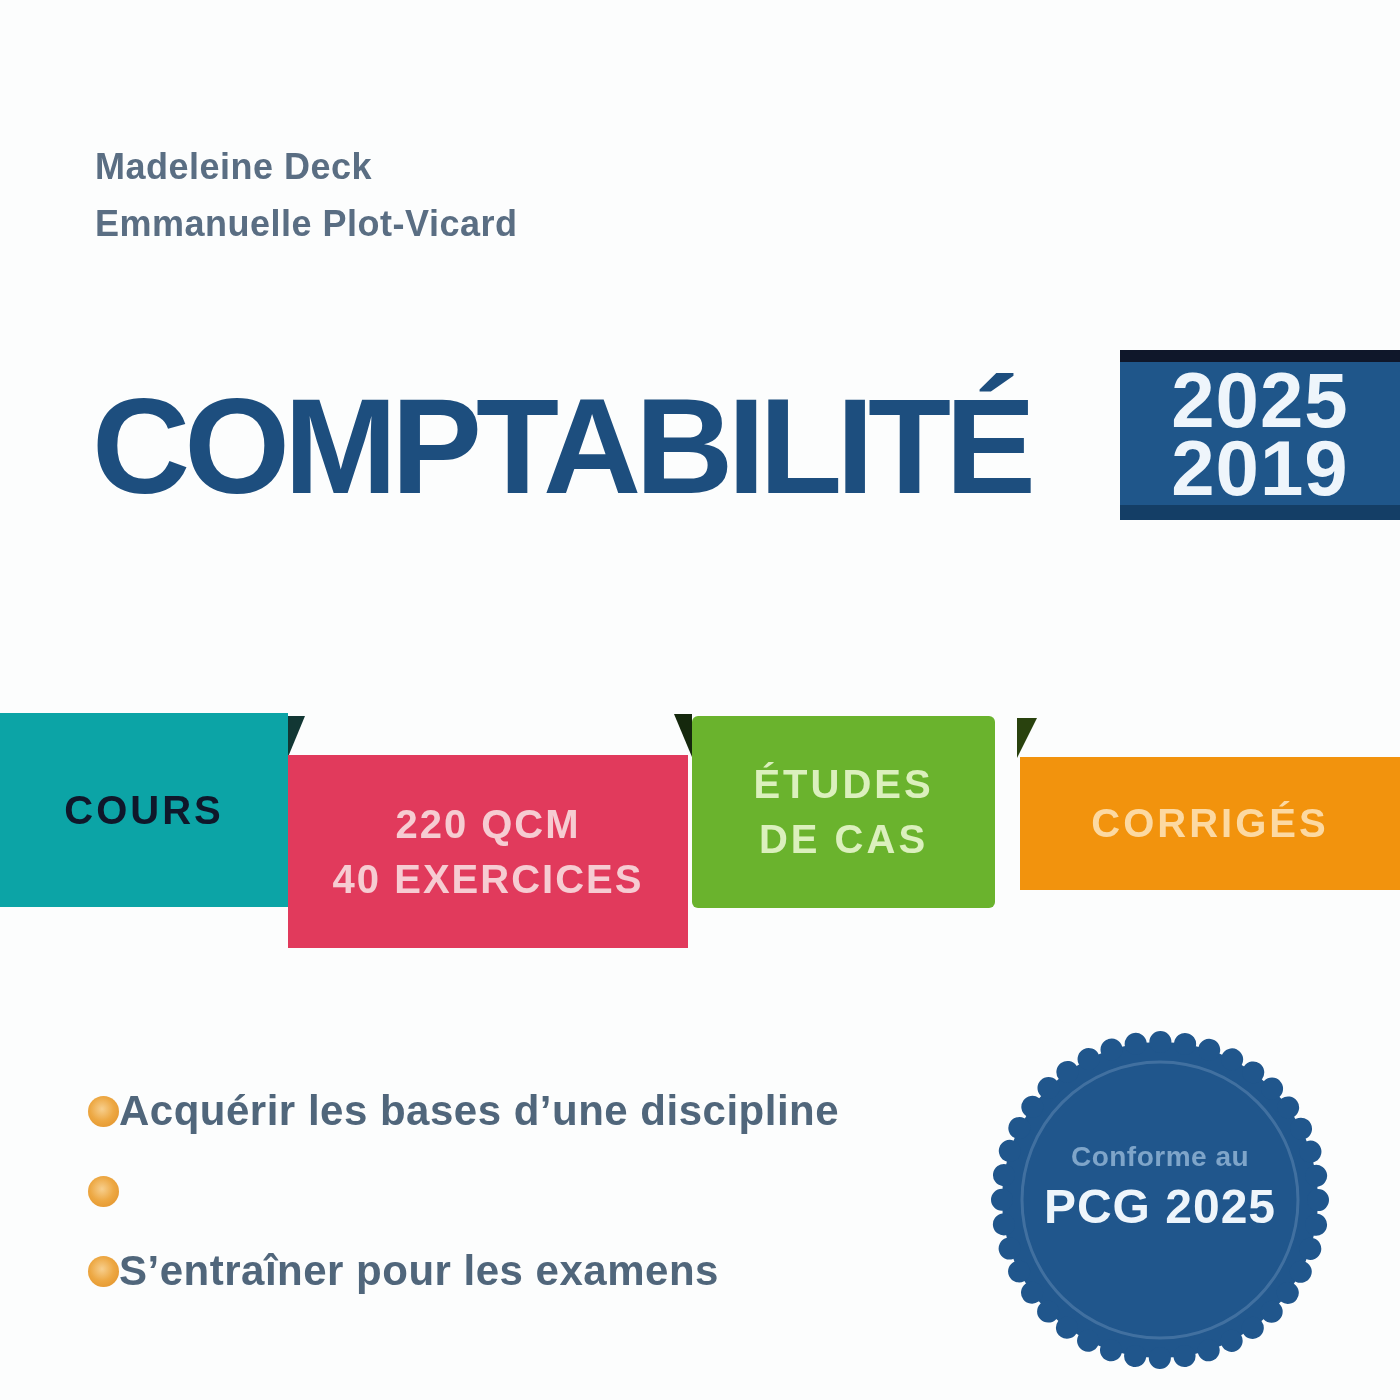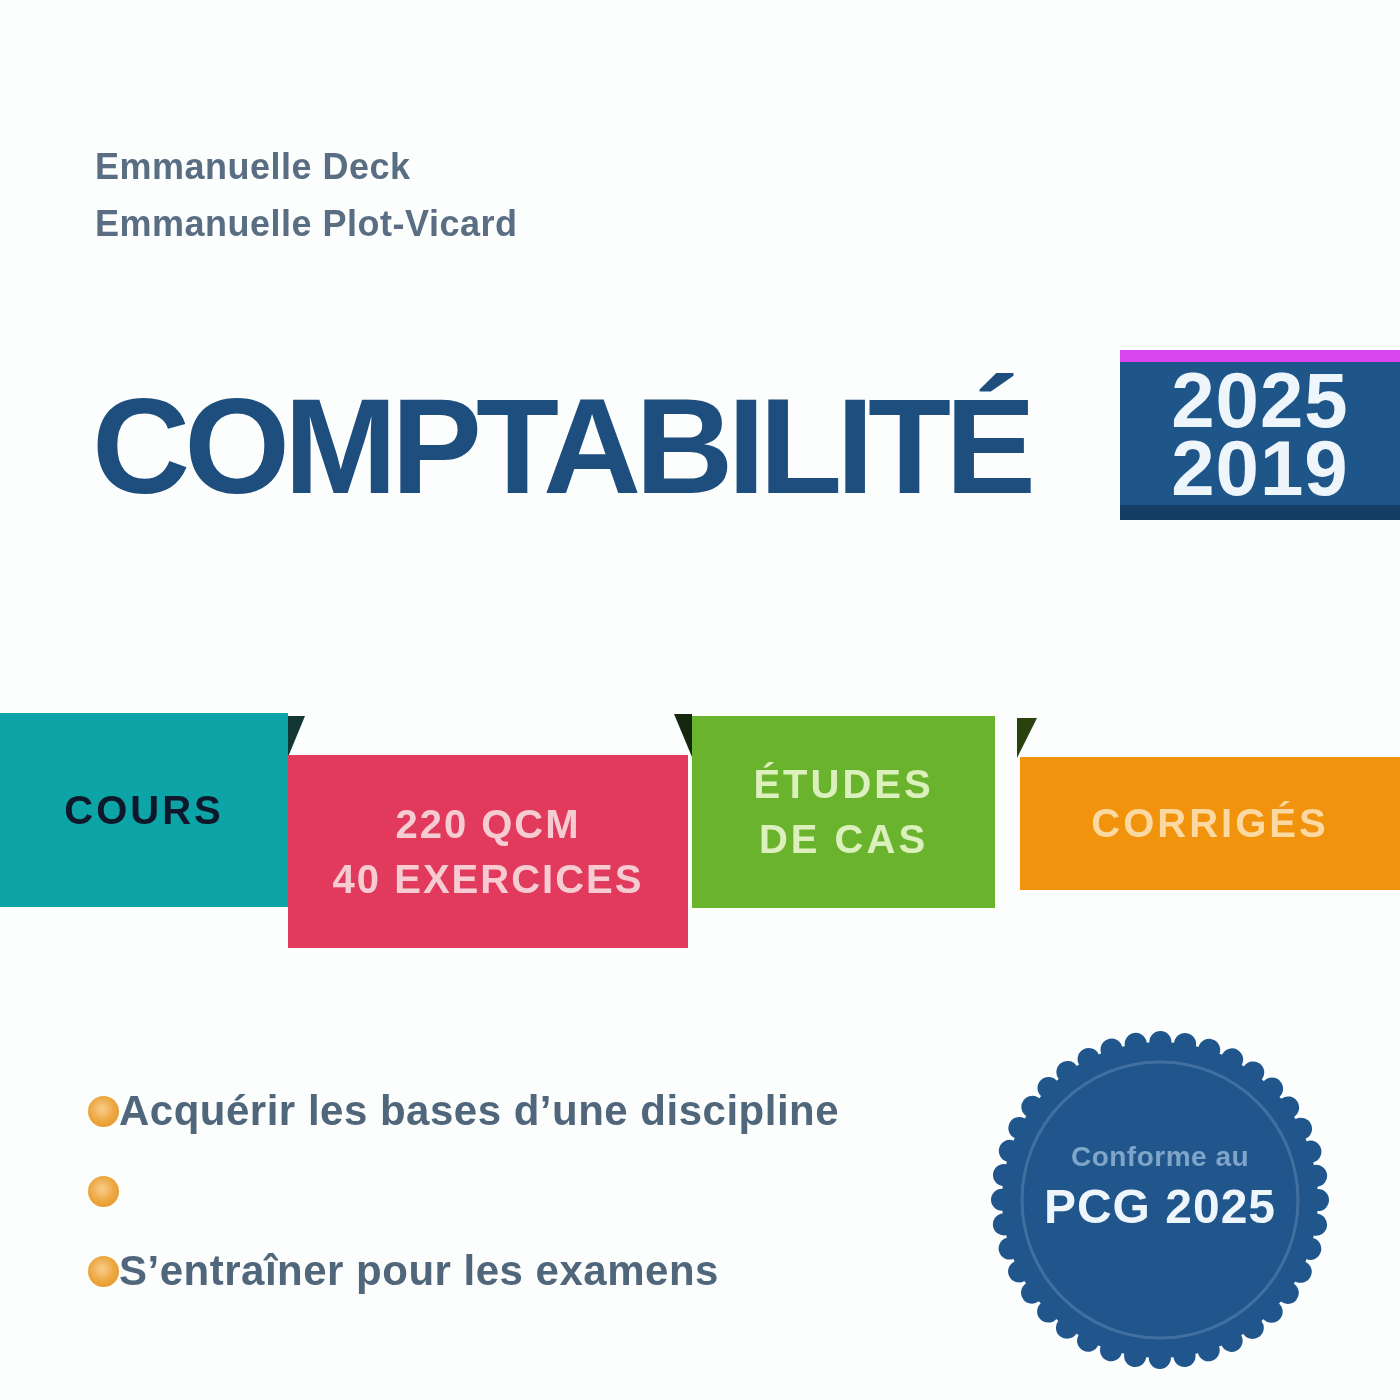--- a/index.html
+++ b/index.html
@@ -13,32 +13,32 @@
   .authors{position:absolute;left:95px;top:138px;color:#5a6e83;font-size:36px;font-weight:700;line-height:57px;letter-spacing:.5px;}
   
   .title{
     position:absolute;left:92px;top:378px;
     font-size:136px;font-weight:700;letter-spacing:-6px;
     color:#1d4e7e;white-space:nowrap;line-height:1;text-align:right;
   }
   
   .year-band{
     position:absolute;left:1120px;top:350px;width:280px;height:170px;
-    background:#1f568a;border-top:12px solid #d946ef;border-bottom:15px solid #143e66;
+    background:#1f568a;border-top:12px solid #0f172a;border-bottom:15px solid #143e66;
     box-sizing:border-box;display:flex;flex-direction:column;align-items:center;justify-content:center;
   }
   .year-band .yr{color:#eef5fb;font-size:78px;font-weight:700;line-height:68px;letter-spacing:1px;}
   
   .ribbon{position:absolute;display:flex;flex-direction:column;align-items:center;justify-content:center;text-align:center;}
   .ribbon .line{font-weight:700;font-size:40px;line-height:55px;letter-spacing:3px;white-space:nowrap;}
   .ribbon-cours{left:0;top:713px;width:288px;height:194px;background:#0ca4a6;}
   .ribbon-cours .line{color:#0f172a;}
   .ribbon-qcm{left:288px;top:755px;width:400px;height:193px;background:#e13a5c;}
   .ribbon-qcm .line{color:#f6ccd2;letter-spacing:2px;}
-  .ribbon-etudes{left:692px;top:716px;width:303px;height:192px;background:#6ab32d;}
+  .ribbon-etudes{left:692px;top:716px;width:303px;height:192px;background:#6ab32d;border-radius:6px;}
   .ribbon-etudes .line{color:#dbf0bd;}
   .ribbon-corriges{left:1020px;top:757px;width:380px;height:133px;background:#f2930d;}
   .ribbon-corriges .line{color:#fcd9a2;}
   .fold{position:absolute;}
   .fold-1{left:288px;top:716px;width:17px;height:41px;background:#123734;clip-path:polygon(0 0,100% 0,0 100%);}
   .fold-2{left:674px;top:714px;width:18px;height:43px;background:#15280d;clip-path:polygon(0 0,100% 0,100% 100%);}
   .fold-3{left:1017px;top:718px;width:20px;height:40px;background:#29420e;clip-path:polygon(0 0,100% 0,0 100%);}
   
   .bullets{position:absolute;left:88px;top:1086px;}
   .bullet-row{display:flex;align-items:center;height:50px;margin-bottom:30px;}
@@ -52,21 +52,21 @@
   .badge text{font-family:"Liberation Sans", sans-serif;}
   .badge .small{fill:#7fa5c9;font-size:28px;font-weight:700;letter-spacing:.5px;}
   .badge .big{fill:#eef5fb;font-size:48px;font-weight:700;letter-spacing:1px;}
 </style>
 </head>
 <body>
 
 <div class="cover">
 
   <div class="authors">
-    <div>Emmanuelle Deck</div>
+    <div>Madeleine Deck</div>
     <div>Emmanuelle Plot-Vicard</div>
   </div>
 
   <div class="title">COMPTABILITÉ</div>
 
   <div class="year-band">
     <div class="yr">2025</div>
     <div class="yr">2019</div>
   </div>
 

